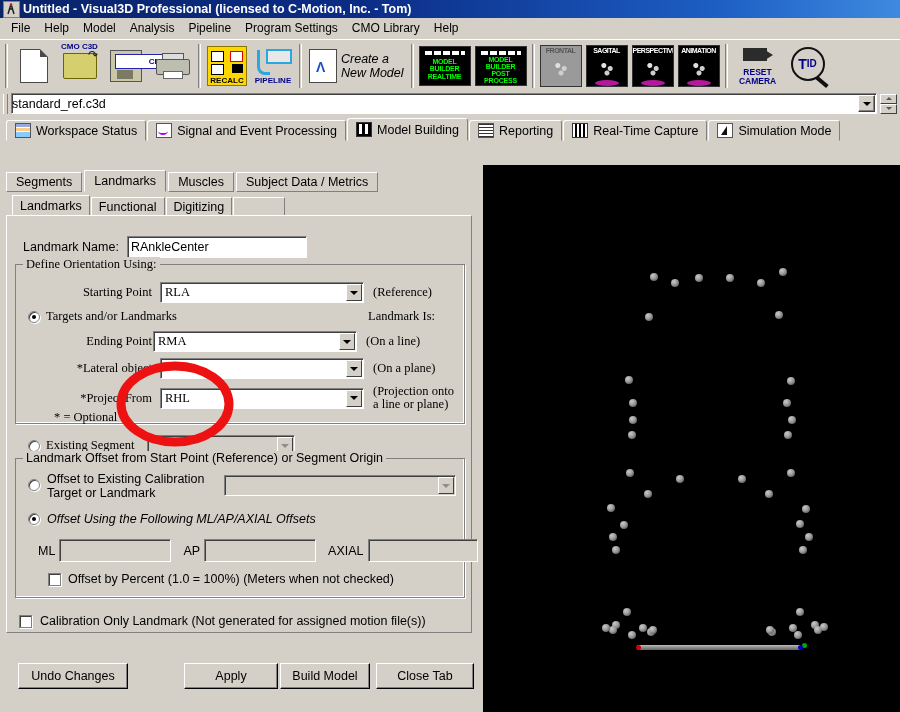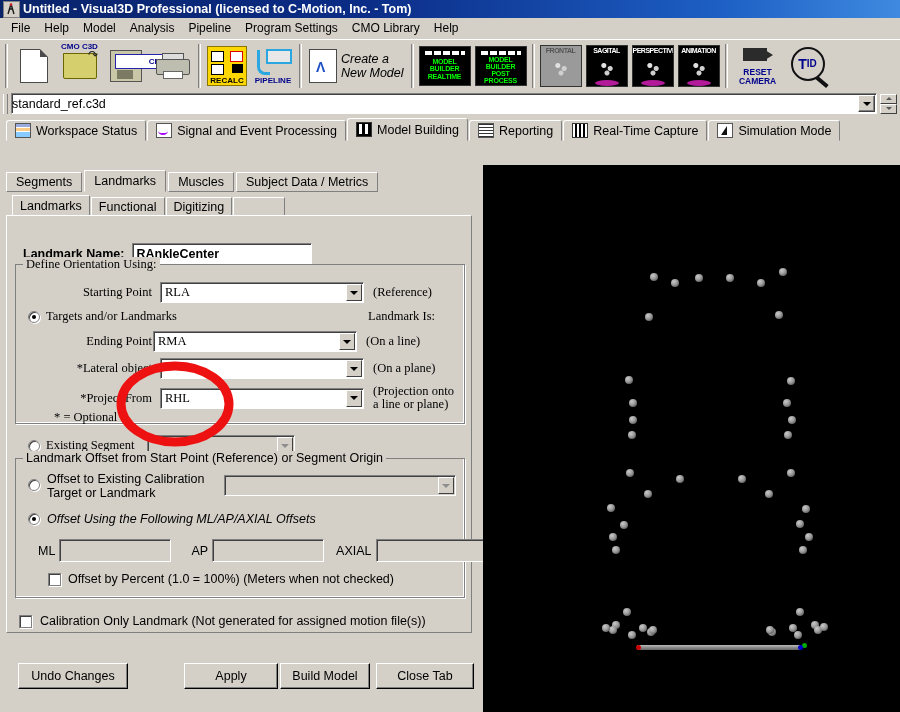--- a/index.html
+++ b/index.html
@@ -580,21 +580,21 @@
             <span>Functional</span>
           </div>
           <div class="itab">
             <span>Digitizing</span>
           </div>
           <div class="itab blank"></div>
         </div>
 
         <div class="itabpage">
 
-          <div class="row" style="position:absolute;left:16px;top:27px;font-weight:bold;">
+          <div class="row" style="position:absolute;left:16px;top:20px;">
             <span class="lbl">Landmark Name:</span>
             <span class="field" style="width:180px;height:22px;margin-left:8px">
               <span class="txt">RAnkleCenter</span>
             </span>
           </div>
 
           <div class="group" style="left:8px;top:48px;width:450px;height:160px;font-family:Liberation Serif, serif;">
             <span class="gtitle">Define Orientation Using:</span>
 
             <div class="row" style="position:absolute;left:36px;top:17px;">
@@ -685,21 +685,21 @@
             <div class="row" style="position:absolute;left:12px;top:53px;gap:7px;font-style:italic;">
               <span class="radio on"></span>
               <span class="lbl">Offset Using the Following ML/AP/AXIAL Offsets</span>
             </div>
 
             <div class="row" style="position:absolute;left:22px;top:80px;gap:4px;">
               <span class="lbl">ML</span>
               <span class="field readonly" style="width:112px;height:23px">
                 <span class="txt"></span>
               </span>
-              <span class="lbl" style="margin-left:16px">AP</span>
+              <span class="lbl" style="margin-left:8px">AP</span>
               <span class="field readonly" style="width:112px;height:23px">
                 <span class="txt"></span>
               </span>
               <span class="lbl" style="margin-left:8px">AXIAL</span>
               <span class="field readonly" style="width:110px;height:23px">
                 <span class="txt"></span>
               </span>
             </div>
 
             <div class="row" style="position:absolute;left:32px;top:113px;gap:7px;">

